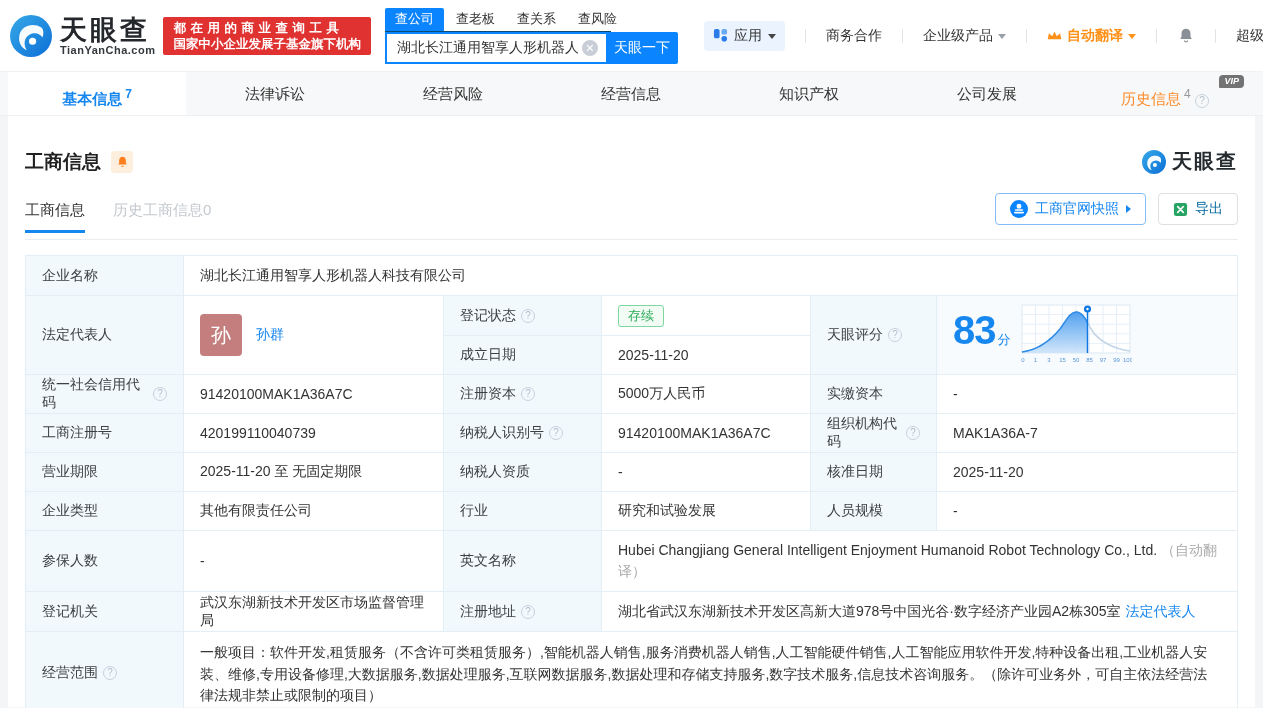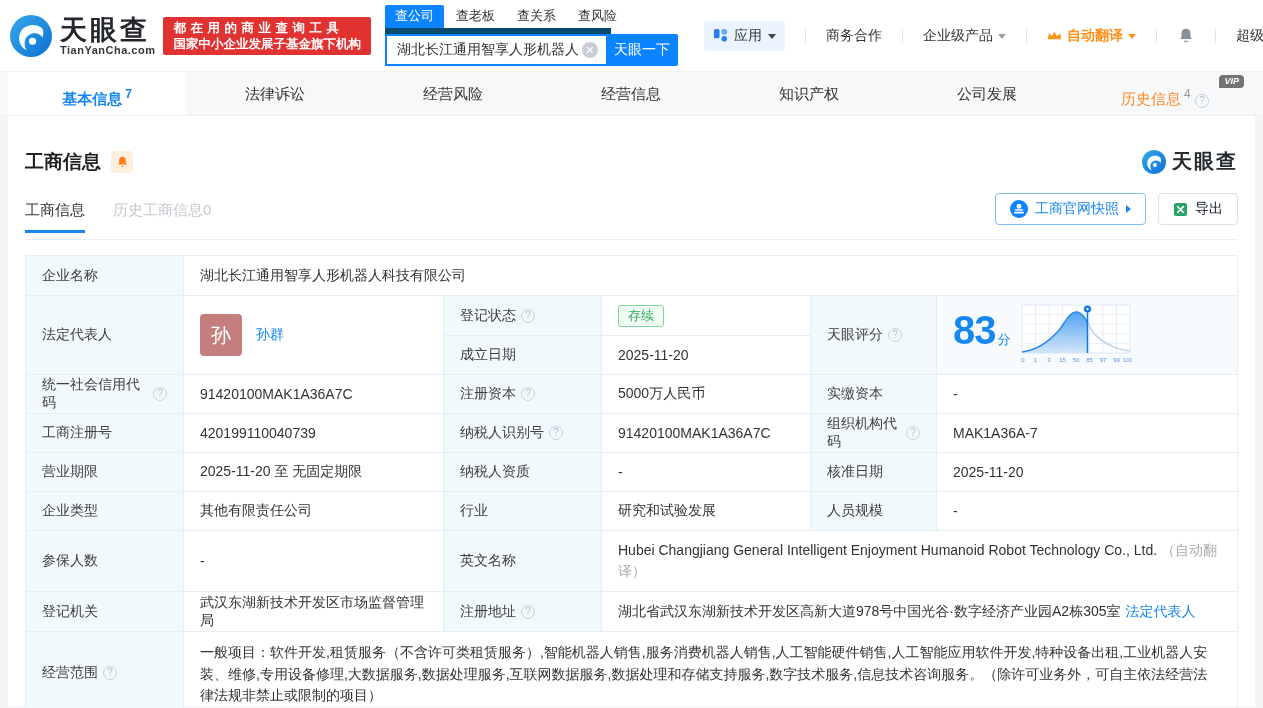--- a/index.html
+++ b/index.html
@@ -11,21 +11,21 @@
     font-family:"Liberation Sans","DejaVu Sans",sans-serif; color:var(--txt); background:#f3f5f7;}
   
   .top{height:72px; background:#fff; display:flex; align-items:center; padding:0 10px; border-bottom:1px solid #f2f2f2;}
   .logo{display:flex; align-items:center; gap:8px;}
   .logo-txt .cn{font-size:27px; font-weight:700; color:#24272b; letter-spacing:3px; line-height:28px;}
   .logo-txt .en{font-size:11px; font-weight:700; color:#33383d; letter-spacing:.5px;}
   .slogan{margin-left:8px; background:#e13232; color:#fff; padding:3px 10px; border-radius:2px;
     font-size:12.5px; font-weight:700; line-height:16px; white-space:nowrap;}
   .slogan .s1{letter-spacing:4.5px;}
   .searchwrap{margin-left:14px; width:400px;}
-  .stabs{display:flex; align-items:flex-end; gap:2px; border-bottom:6px solid #0c4a6e; width:226px;}
+  .stabs{display:flex; align-items:flex-end; gap:2px; border-bottom:1px solid #0c4a6e; width:226px;}
   .stab{font-size:13px; color:#333; padding:2px 10px 3px; cursor:pointer; white-space:nowrap;}
   .stab.active{background:var(--blue); color:#fff; border-radius:2px 2px 0 0;}
   .sbox{display:flex; height:32px;}
   .sbox input{flex:1; border:2px solid var(--blue); border-right:none; outline:none; padding:0 28px 0 10px;
     font-size:14px; color:#333; font-family:inherit;}
   .sclear{position:relative; width:0;}
   .sclear i{position:absolute; right:8px; top:8px; width:16px; height:16px; border-radius:50%;
     background:#c9ced6; color:#fff; font-size:11px; line-height:16px; text-align:center; font-style:normal; cursor:pointer;}
   .sbtn{width:72px; background:var(--blue); color:#fff; border:none; font-size:14px; cursor:pointer;
     border-radius:0 2px 2px 0; font-family:inherit;}
@@ -57,21 +57,21 @@
   .watermark{margin-left:auto; display:flex; align-items:center; gap:6px;}
   .watermark span{font-size:20px; font-weight:700; color:#252a2e; letter-spacing:2px;}
   .subrow{margin-top:18px; display:flex; align-items:center; border-bottom:1px solid #ebeef1; padding-bottom:12px;}
   .subtab{font-size:15px; margin-right:28px; cursor:pointer; position:relative; color:#333;}
   .subtab.active::after{content:""; position:absolute; left:0; right:0; bottom:-13px; height:3px; background:var(--link);}
   .subtab.off{color:#c4c9cf;}
   .btns{margin-left:auto; display:flex; gap:12px; margin-bottom:2px;}
   .btn{height:32px; display:flex; align-items:center; gap:7px; padding:0 14px; border-radius:4px;
     background:#fff; font-size:14px; cursor:pointer; font-family:inherit;}
   .btn.snap{border:1px solid #83bdf8; color:var(--link);}
-  .btn.export{border:1px solid #e0e0e0; color:#0f172a;}
+  .btn.export{border:1px solid #e0e0e0; color:#0369a1;}
   .tri{width:0; height:0; border-top:4px solid transparent; border-bottom:4px solid transparent; border-left:5px solid var(--link);}
   
   .tbl{margin-top:15px; border:1px solid var(--ln);}
   .tr{display:grid; grid-template-columns:158px 260px 158px 209px 126px 1fr;}
   .c{padding:0 16px; display:flex; align-items:center; gap:5px; font-size:14px;
     border-right:1px solid var(--ln); border-bottom:1px solid var(--ln); overflow:hidden;}
   .lab{background:var(--labbg); color:#3c4043;}
   .nr{border-right:none;}
   .nb{border-bottom:none;}
   .h40{height:40px;} .h39{height:39px;} .h61{height:61px;} .h82{height:82px;}

